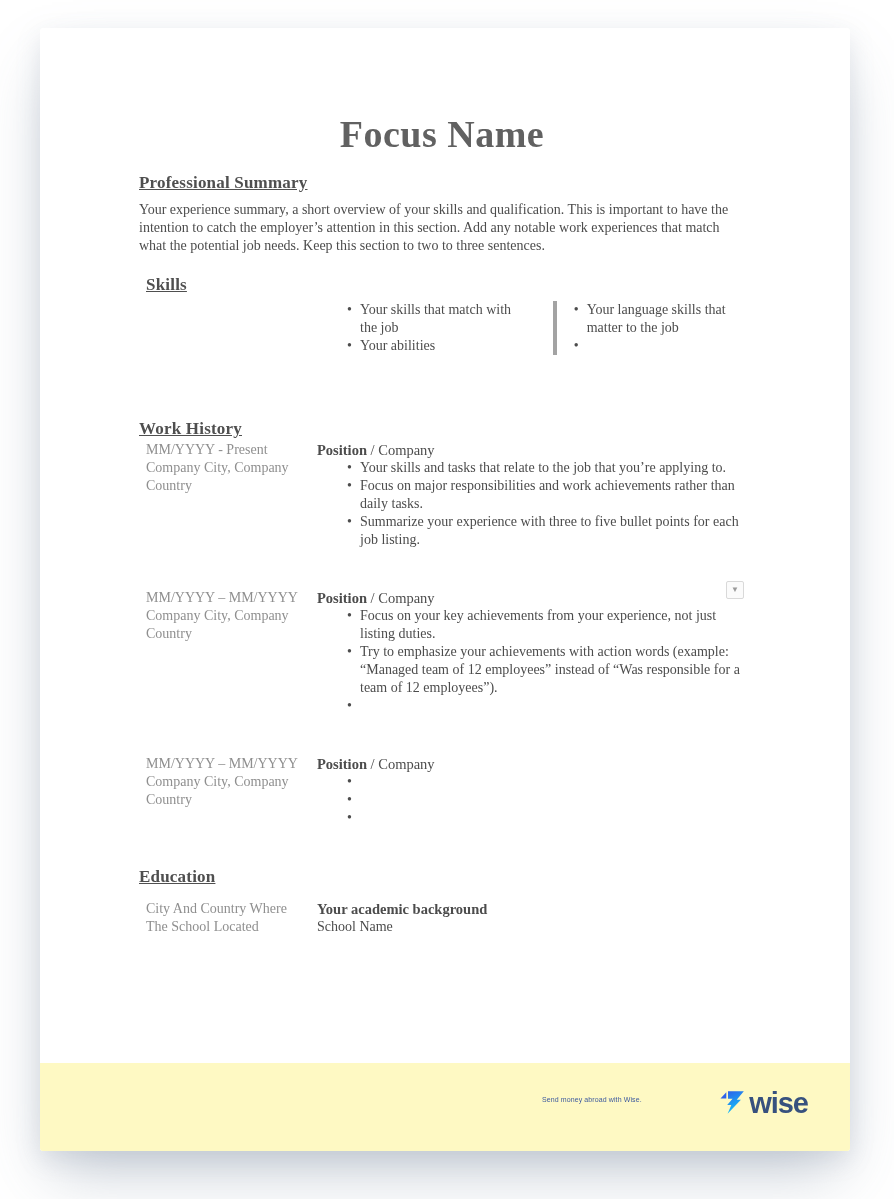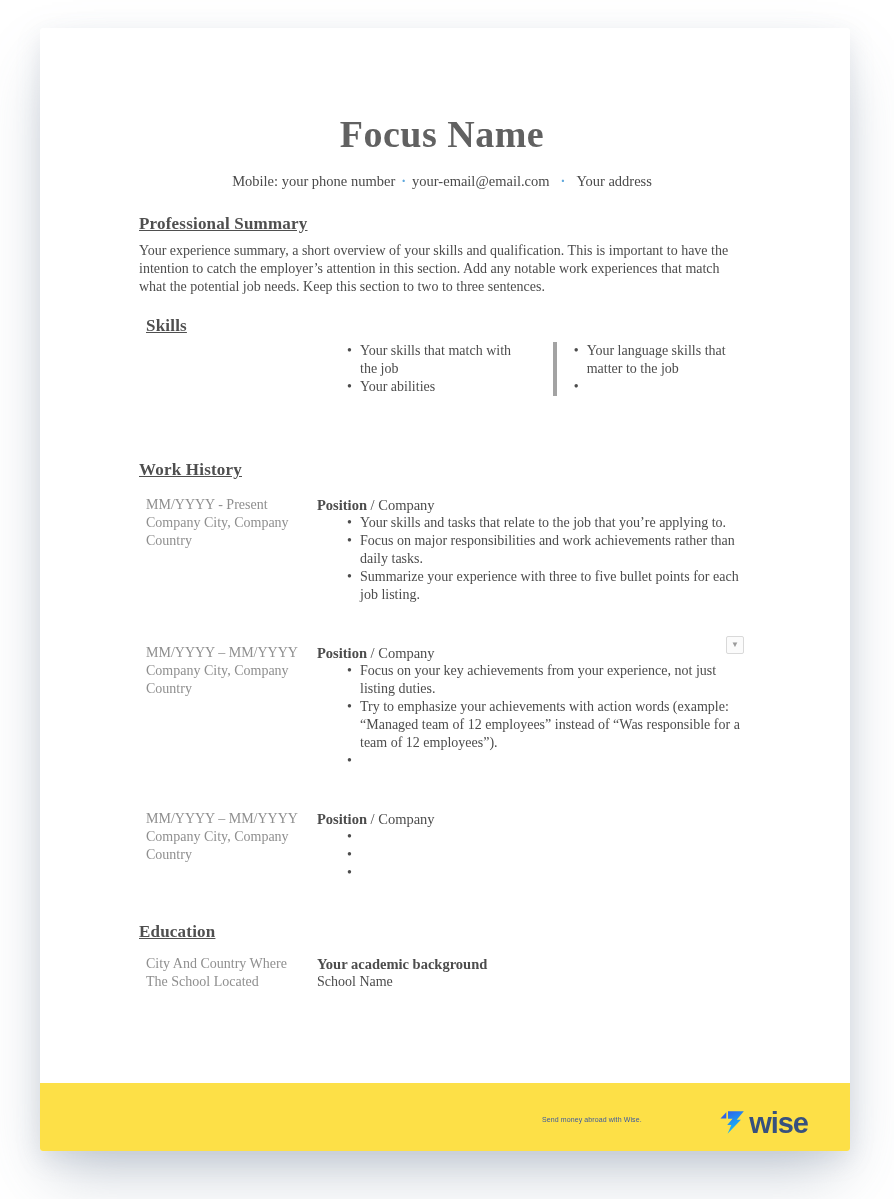--- a/index.html
+++ b/index.html
@@ -23,58 +23,55 @@
   
   .sec-h{font-size:17px;font-weight:700;color:#4f4f4f;margin:0 0 8px 0;line-height:1.2;letter-spacing:.2px;text-decoration:underline;}
   .summary-p{font-size:14px;line-height:18px;margin:0;color:#4c4c4c;}
   .skills-h{margin:20px 0 6px 7px;}
   .skills-row{display:flex;padding-left:208px;gap:39px;}
   .skill-col{width:180px;}
   .skill-col.second{width:185px;border-left:4px solid #a3a3a3;padding-left:17px;margin-left:0;}
   ul.blts{list-style:none;margin:0;padding:0;font-size:14px;line-height:18px;color:#4c4c4c;}
   ul.blts li{position:relative;padding-left:13px;min-height:18px;}
   ul.blts li::before{content:"\2022";position:absolute;left:0;top:0;color:#4c4c4c;}
-  .work-h{margin-top:64px;margin-bottom:15px;}
+  .work-h{margin-top:64px;margin-bottom:1px;}
   .entry{display:flex;margin-bottom:40px;position:relative;}
   .entry:last-child{margin-bottom:4px;}
   .e-left{width:178px;flex-shrink:0;box-sizing:border-box;padding-left:7px;padding-right:14px;
           color:#8f8f8f;font-size:14px;line-height:18px;}
   .e-right{flex:1;font-size:14.5px;line-height:18px;}
   .pos-line{margin:0 0 0 0;}
   .pos{font-weight:700;color:#4c4c4c;}
   .comp{color:#4c4c4c;}
   .e-right ul.blts{margin-left:30px;}
   .dd-btn{
     position:absolute;right:1px;top:-8px;width:18px;height:18px;box-sizing:border-box;
     border:1px solid #d9d9d9;background:#fbfbfb;border-radius:2px;padding:0;
     display:flex;align-items:center;justify-content:center;cursor:pointer;
   }
   .dd-btn span{font-size:8px;color:#9b9b9b;line-height:1;}
   .edu-h{margin-top:28px;margin-bottom:13px;}
   .edu-title{font-weight:700;font-size:14.5px;color:#4c4c4c;line-height:18px;}
   .edu-school{font-size:14px;color:#4c4c4c;line-height:18px;}
   
-  .band{height:68px;background:#fde047;position:relative;flex-shrink:0;}
+  .band{height:88px;background:#fef9c3;position:relative;flex-shrink:0;}
   .tagline{position:absolute;left:502px;top:33px;font-size:7px;color:#3d5a9e;
            font-family:"Liberation Sans",sans-serif;letter-spacing:.1px;}
   .wise-logo{position:absolute;right:42px;top:25px;display:flex;align-items:center;height:30px;}
   .wise-word{font-family:"Liberation Sans",sans-serif;font-weight:700;font-size:29px;
              color:#37517e;letter-spacing:-1px;line-height:30px;margin-left:1px;}
 </style>
 </head>
 <body>
 
 <div class="card">
   <div class="doc">
 
     <h1 class="name">Focus Name</h1>
 
-    <div class="contact">
-      <span>Mobile: your phone number</span><span class="dot">·</span><span>your-email@email.com</span><span class="dot wide">·</span><span>Your address</span>
-    </div>
 
     <h2 class="sec-h">Professional Summary</h2>
     <p class="summary-p">Your experience summary, a short overview of your skills and qualification. This is important to have the intention to catch the employer’s attention in this section. Add any notable work experiences that match what the potential job needs. Keep this section to two to three sentences.</p>
 
     <h2 class="sec-h skills-h">Skills</h2>
     <div class="skills-row">
       <div class="skill-col">
         <ul class="blts">
           <li>Your skills that match with the job</li>
           <li>Your abilities</li>

